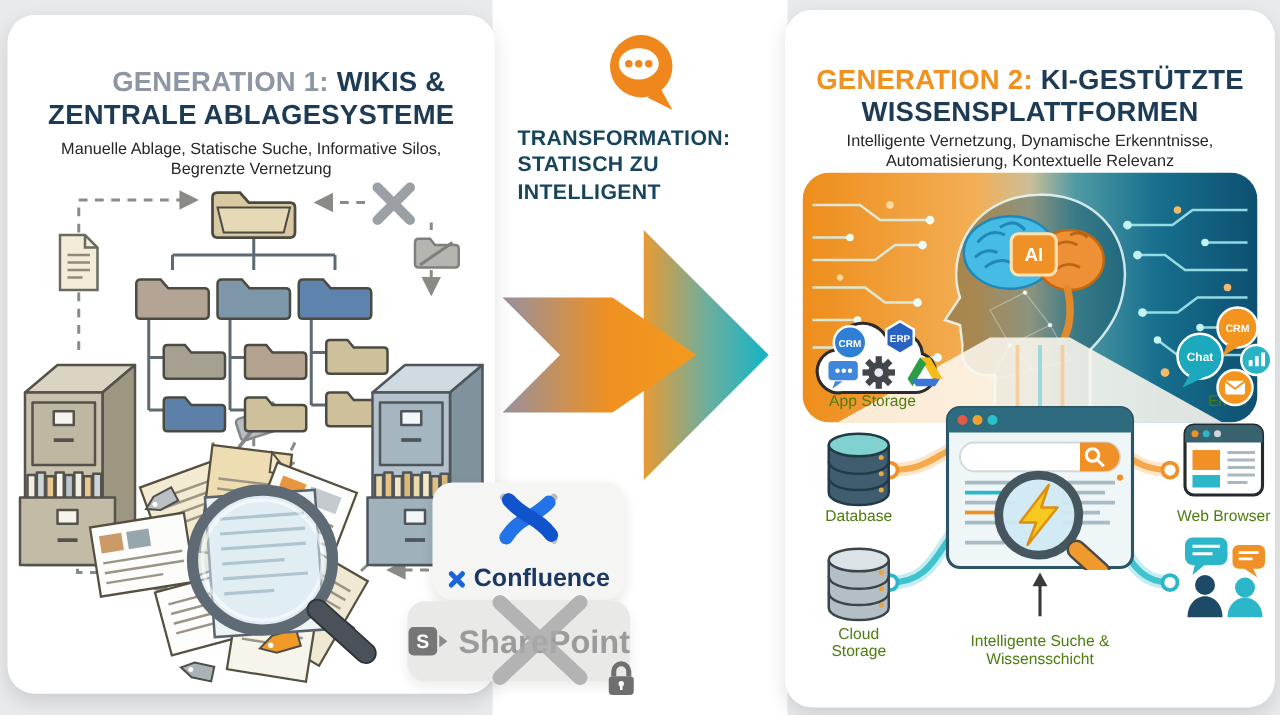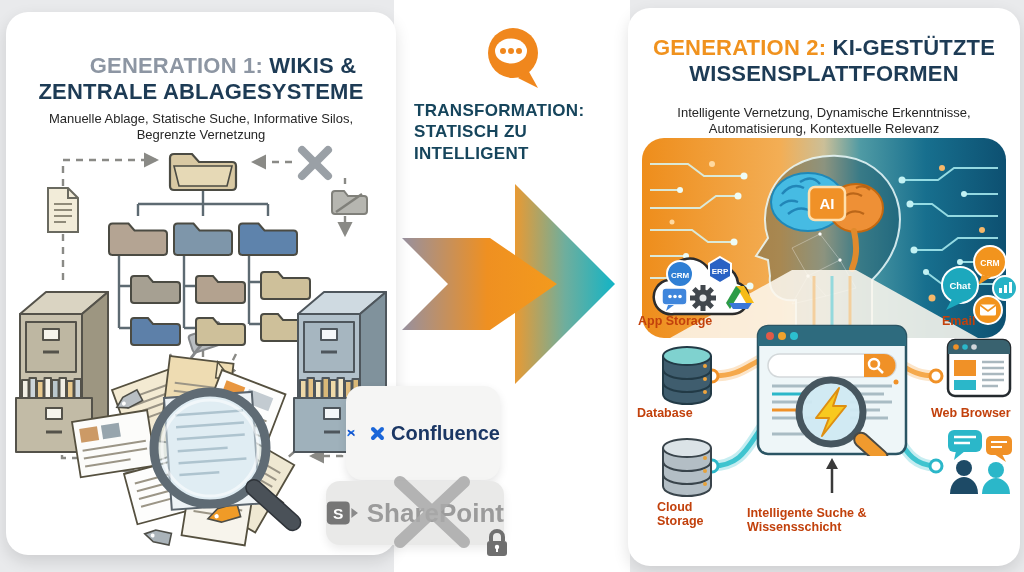--- a/index.html
+++ b/index.html
@@ -9,29 +9,29 @@
   .card{position:absolute;background:#ffffff;border-radius:22px;box-shadow:0 6px 16px rgba(0,0,0,.12);}
   .card.left{left:6px;top:12px;width:390px;height:543px;}
   .card.right{left:628px;top:8px;width:392px;height:558px;}
   .panel-title{position:absolute;text-align:center;font-weight:800;font-size:22px;line-height:1.18;
                letter-spacing:.2px;color:#1d3b55;}
   .panel-title .pfx-gray{color:#8d96a3;margin-left:44px;}
   .panel-title .pfx-orange{color:#f0921e;}
   .panel-sub{position:absolute;text-align:center;font-weight:500;font-size:13px;line-height:1.25;color:#262626;}
   .t-left{left:19px;top:26px;width:352px;}
   .s-left{left:25px;top:86px;width:340px;}
-  .t-right{left:12px;top:12px;width:368px;}
+  .t-right{left:12px;top:28px;width:368px;}
   .s-right{left:26px;top:84px;width:340px;}
   .abs{position:absolute;}
   .transform-text{position:absolute;left:414px;top:100px;width:205px;
                   font-weight:800;font-size:17px;line-height:1.25;color:#16455c;letter-spacing:.3px;}
-  .lbl{position:absolute;font-weight:700;font-size:12.5px;line-height:1.15;color:#c2410c;z-index:6;}
+  .lbl{position:absolute;font-weight:400;font-size:12.5px;line-height:1.15;color:#4d7c0f;text-align:center;z-index:6;}
   .badge{position:absolute;border-radius:16px;z-index:8;}
   .badge.confluence{left:346px;top:386px;width:154px;height:94px;background:#f5f5f4;
-                    box-shadow:0 4px 10px rgba(0,0,0,.10);display:flex;flex-direction:row;align-items:center;justify-content:center;gap:14px;}
+                    box-shadow:0 4px 10px rgba(0,0,0,.10);display:flex;flex-direction:column;align-items:center;justify-content:center;gap:14px;}
   .badge.sharepoint{left:326px;top:481px;width:178px;height:64px;background:#e9e9e8;border-radius:14px;
                     box-shadow:0 4px 10px rgba(0,0,0,.08);display:flex;align-items:center;justify-content:center;gap:8px;}
   .conf-row{display:flex;align-items:center;gap:6px;}
   .conf-word{font-size:20px;font-weight:600;color:#1b3764;}
   .sp-word{font-size:26px;font-weight:600;color:#9b9b9b;}
   .z7{z-index:7;} .z9{z-index:9;} .z10{z-index:10;}
 </style>
 </head>
 <body>
 

